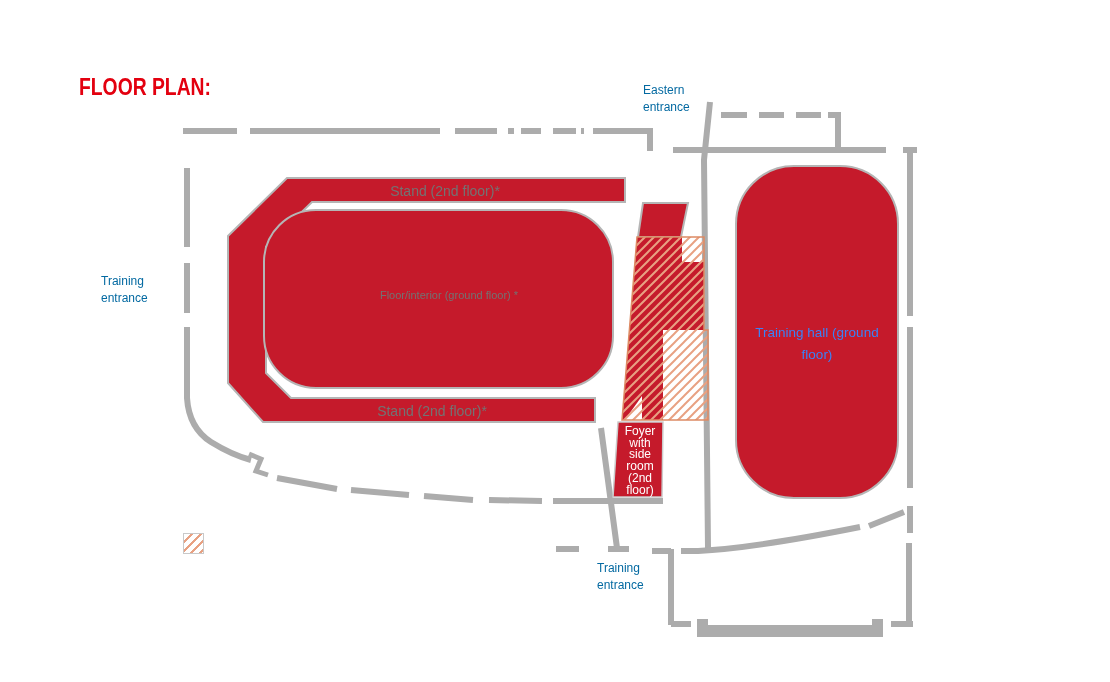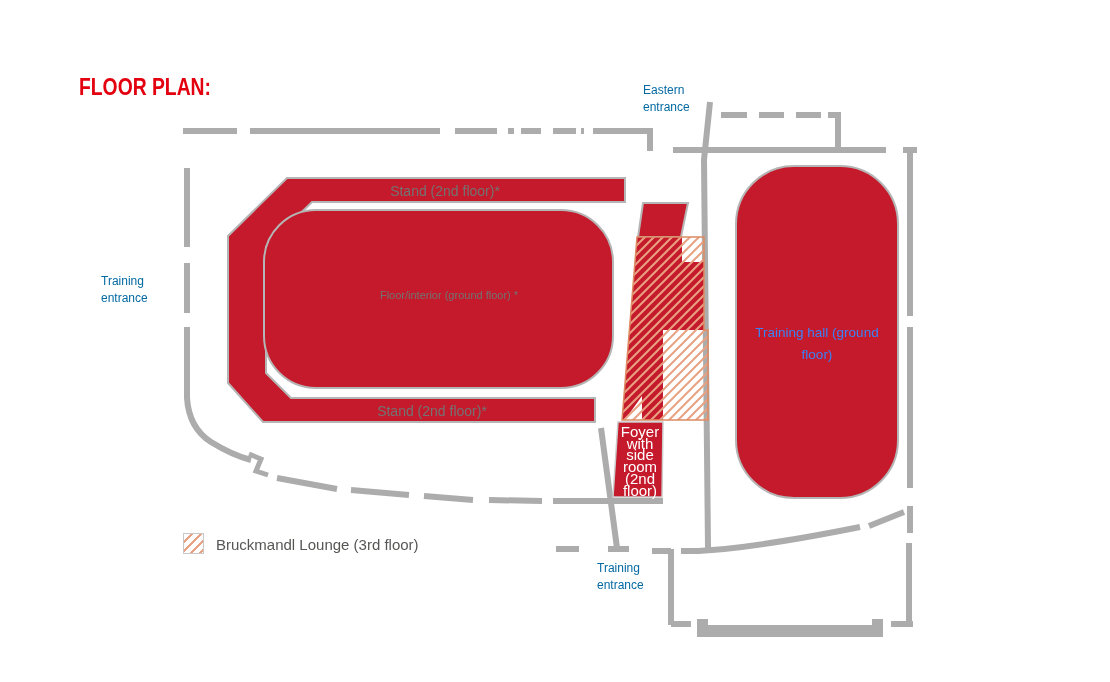--- a/index.html
+++ b/index.html
@@ -53,21 +53,21 @@
     color:#565655;
     font-size:15px;
     white-space:nowrap;
   }
   .foyer-label{
     position:absolute;
     left:640px;top:426px;
     width:46px;
     transform:translateX(-50%);
     color:#ffffff;
-    font-size:15px;
+    font-size:12px;
     line-height:11.7px;
     text-align:center;
   }
   .hall-label{
     position:absolute;
     left:817px;top:322px;
     width:140px;
     transform:translateX(-50%);
     color:#3b82f6;
     font-size:13.5px;
@@ -135,15 +135,14 @@
   <div class="label center" style="left:633px;top:560px;width:72px;">Training entrance</div>
 
   <div class="white-label" style="left:445px;top:191px;">Stand (2nd floor)*</div>
   <div class="white-label" style="left:432px;top:411px;">Stand (2nd floor)*</div>
   <div class="white-label" style="left:449px;top:295px;font-size:11px;">Floor/interior (ground floor) *</div>
 
   <div class="hall-label">Training hall (ground floor)</div>
   <div class="foyer-label">Foyer with side room (2nd floor)</div>
 
   <div class="legend-swatch"></div>
-  <div class="legend-text" style="left:216px;top:536px;">Bruckmandl Lounge (3rd floor)</div>
 
 </div>
 
 </body></html>

